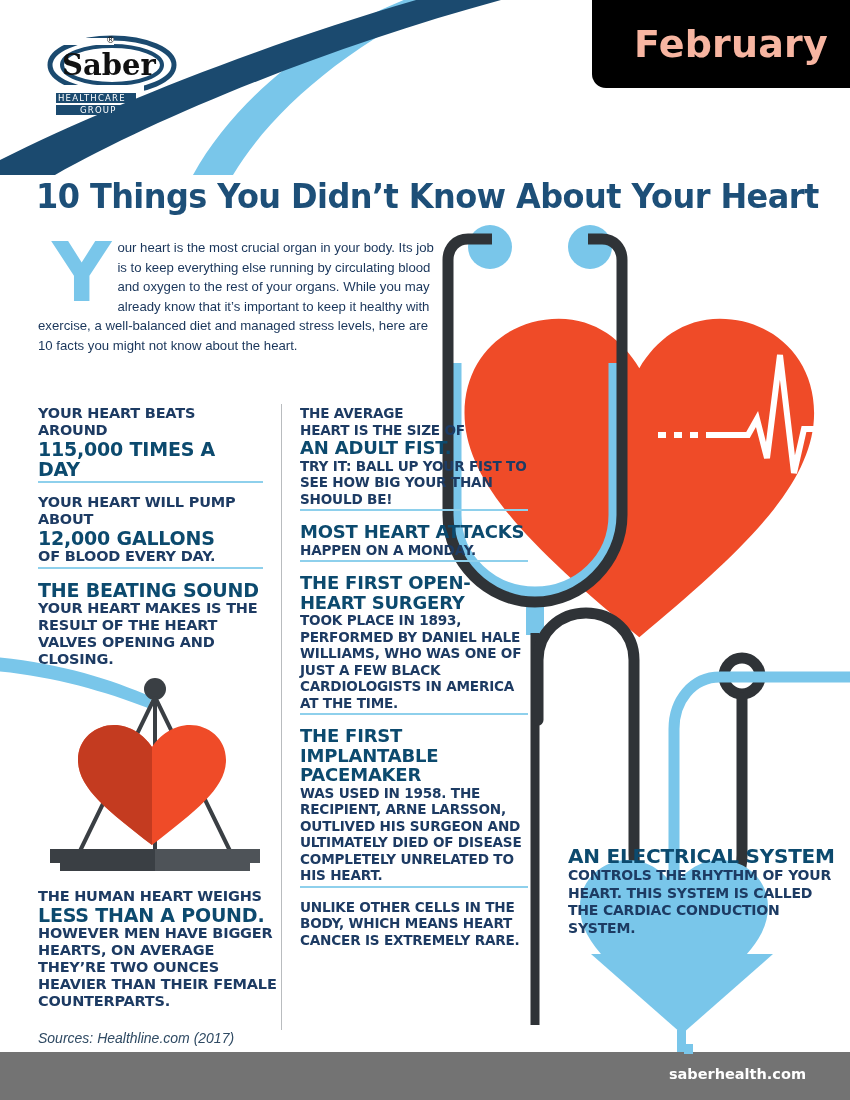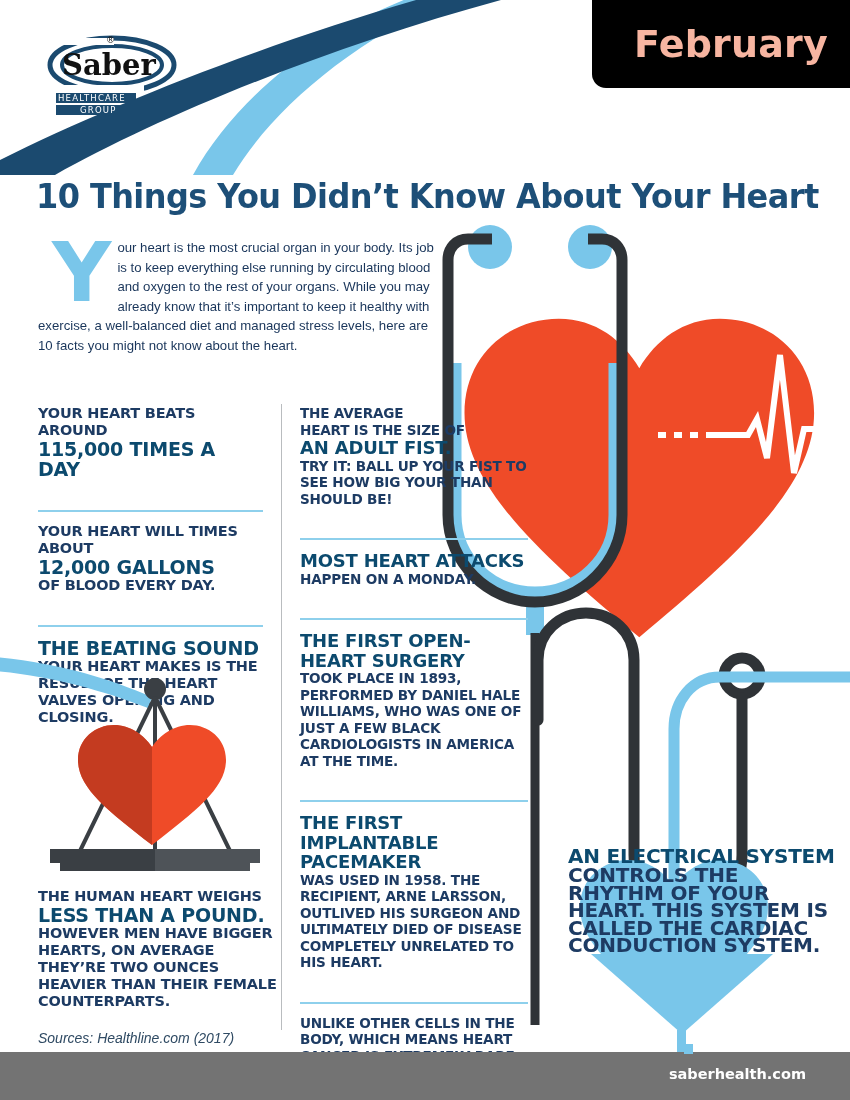--- a/index.html
+++ b/index.html
@@ -44,35 +44,35 @@
     font-weight:bold;margin:2px 6px 0 14px;
     font-family:"DejaVu Sans", sans-serif;
   }
 
   
   .col{position:absolute;}
   .col-left{left:38px;top:405px;width:225px;}
   .col-mid{left:300px;top:405px;width:228px;}
   .vdiv{position:absolute;left:281px;top:404px;width:1px;height:626px;background:#b9bcbf;}
 
-  .fact{padding-bottom:15px;margin-bottom:16px;}
+  .fact{padding-bottom:2px;margin-bottom:0;}
   .fact + .fact{border-top:2px solid #8ed0ec;padding-top:11px;}
   .f-red,.f-navy{
     font-family:"DejaVu Sans", sans-serif;
     font-weight:bold;letter-spacing:-0.2px;
   }
   .f-red{color:#0c4a6e;font-size:19px;line-height:20px;}
   .f-navy{color:#1d3b63;font-size:14.5px;line-height:17px;}
   .f-navy.sm{font-size:13.6px;line-height:16.5px;}
   .f-red.sm{font-size:18px;line-height:19.5px;}
 
   
   .electrical{position:absolute;left:568px;top:845px;width:270px;}
   .electrical .f-red{font-size:20px;line-height:22px;}
-  .electrical .f-navy{font-size:20px;line-height:17.5px;}
+  .electrical .f-navy{font-size:14px;line-height:17.5px;}
 
   
   .scale-svg{position:absolute;left:0px;top:645px;width:290px;height:235px;}
 
   
   .weighs{position:absolute;left:38px;top:888px;width:245px;}
 
   
   .hero-svg{position:absolute;left:430px;top:215px;width:420px;height:810px;}
 
@@ -161,21 +161,21 @@
   <div class="vdiv"></div>
 
   <div class="col col-left">
 
     <div class="fact">
       <div class="f-navy">YOUR HEART BEATS AROUND</div>
       <div class="f-red">115,000 TIMES A DAY</div>
     </div>
 
     <div class="fact">
-      <div class="f-navy">YOUR HEART WILL TIMES ABOUT</div>
+      <div class="f-navy">YOUR HEART WILL PUMP ABOUT</div>
       <div class="f-red">12,000 GALLONS</div>
       <div class="f-navy">OF BLOOD EVERY DAY.</div>
     </div>
 
     <div class="fact">
       <div class="f-red">THE BEATING SOUND</div>
       <div class="f-navy">YOUR HEART MAKES IS THE RESULT OF THE HEART VALVES OPENING AND CLOSING.</div>
     </div>
 
   </div>

